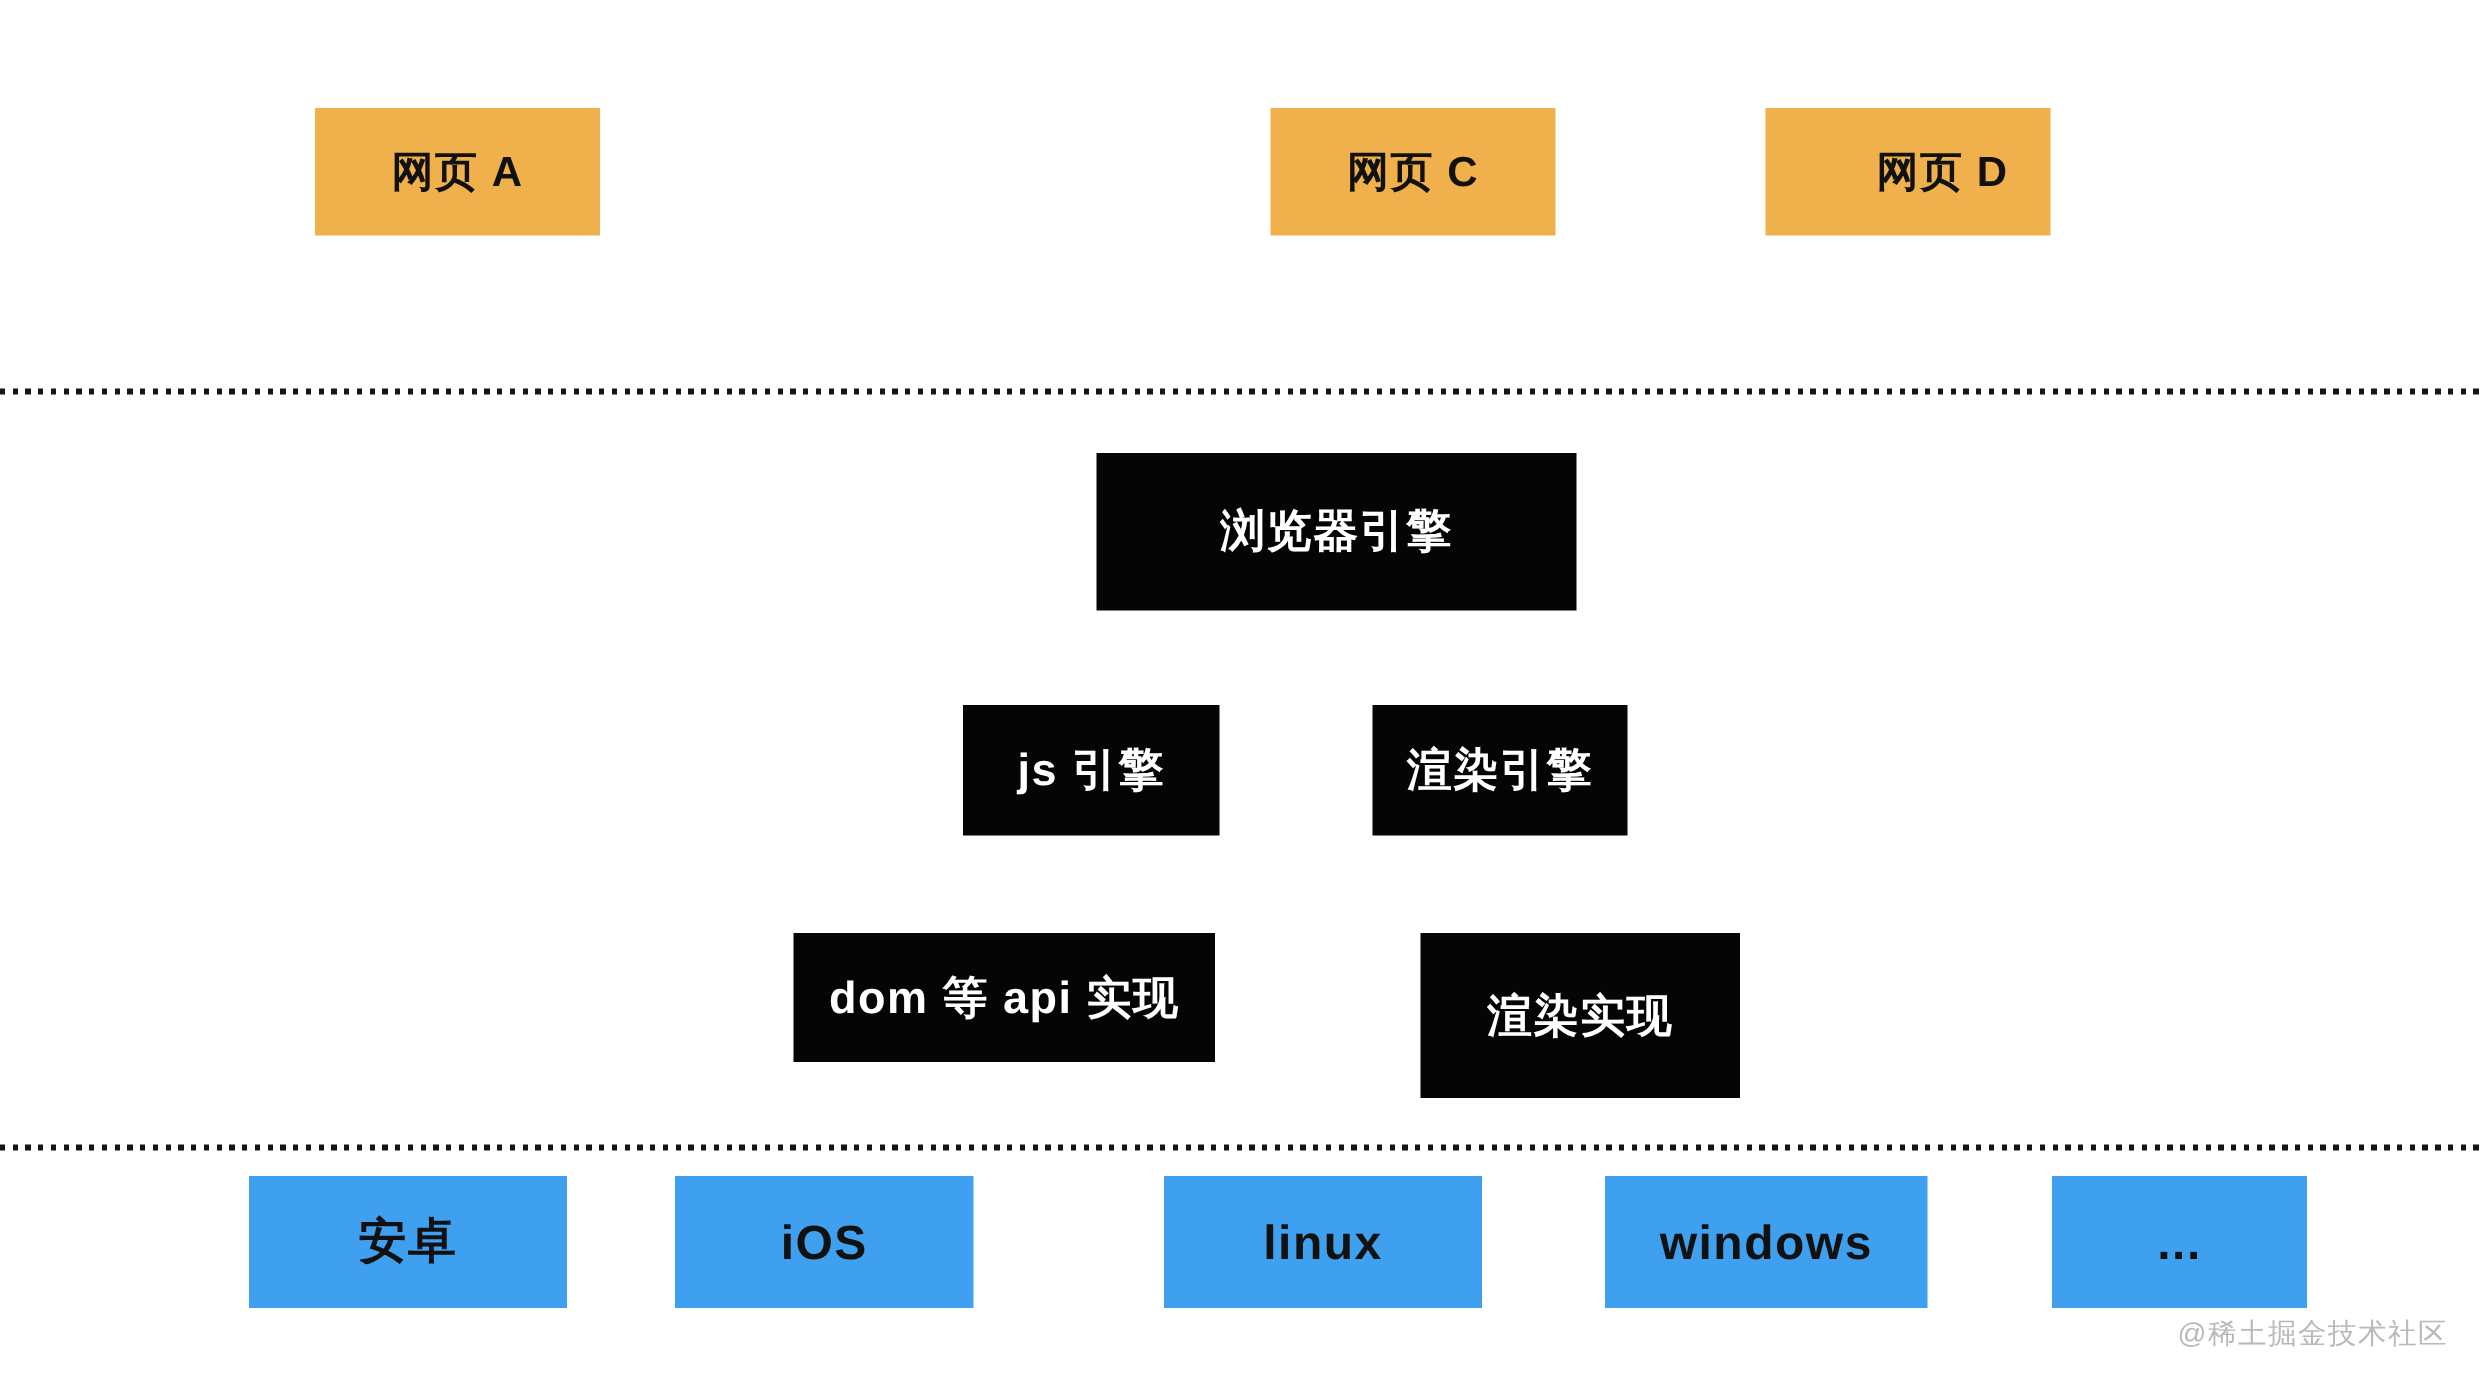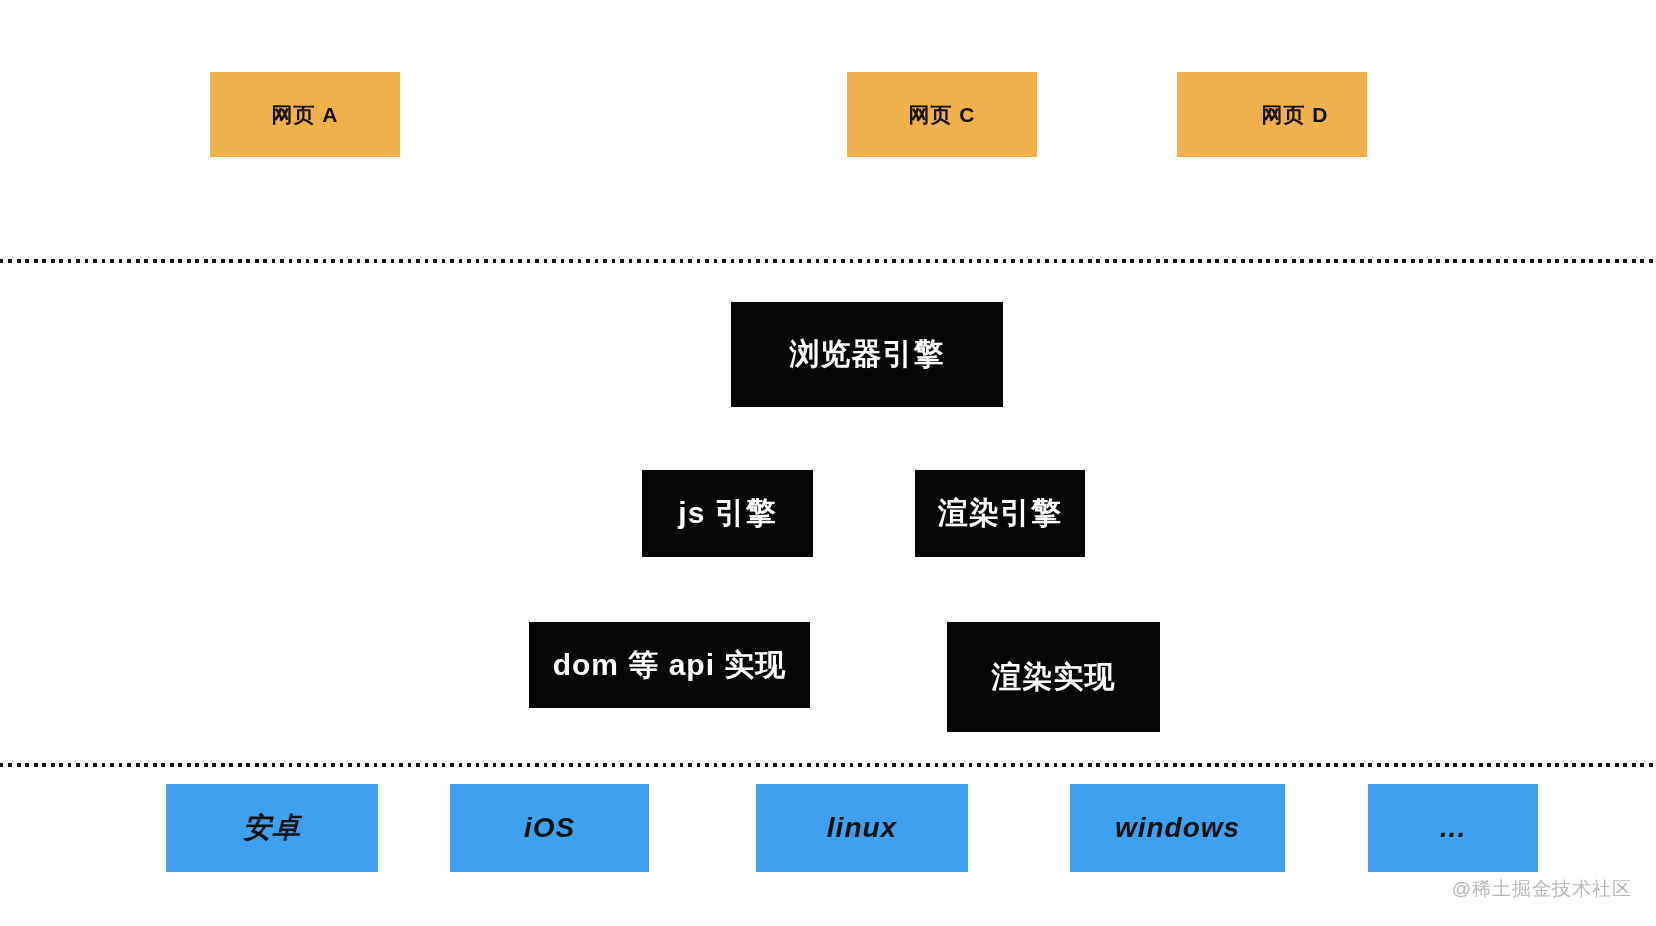--- a/index.html
+++ b/index.html
@@ -21,32 +21,31 @@
     align-items: center;
     justify-content: center;
     font-weight: 700;
     letter-spacing: 1px;
     white-space: nowrap;
     box-sizing: border-box;
   }
   .box.web {
     background: var(--webpage-box, #F0B04C);
     color: var(--box-text-dark, #111111);
-    font-size: 21px;
+    font-size: 28px;
   }
   .box.engine {
     background: var(--engine-box, #050505);
     color: var(--box-text-light, #ffffff);
     font-size: 30px;
   }
   .box.plat {
     background: var(--platform-box, #3FA0F0);
     color: var(--box-text-dark, #111111);
-    font-size: 28px;
-    font-style: italic;
+    font-size: 32px;
   }
   .dotted {
     position: absolute;
     left: 0;
     width: 1656px;
     height: 4px;
     background: repeating-linear-gradient(
       to right,
       var(--separator, #151515) 0px,
       var(--separator, #151515) 3.5px,
@@ -67,31 +66,31 @@
 <body>
 
 <div class="stage">
 
   <div class="box web" style="left:210px; top:72px; width:190px; height:85px;">网页 A</div>
   <div class="box web" style="left:847px; top:72px; width:190px; height:85px;">网页 C</div>
   <div class="box web" style="left:1177px; top:72px; width:190px; height:85px;padding-left:46px;">网页 D</div>
 
   <div class="dotted" style="top:259px;"></div>
 
-  <div class="box engine" style="left:731px; top:302px; width:272px; height:105px;">浏览器引擎</div>
+  <div class="box engine" style="left:731px; top:302px; width:320px; height:105px;">浏览器引擎</div>
 
   <div class="box engine" style="left:642px; top:470px; width:171px; height:87px;">js 引擎</div>
   <div class="box engine" style="left:529px; top:622px; width:281px; height:86px;">dom 等 api 实现</div>
 
   <div class="box engine" style="left:915px; top:470px; width:170px; height:87px;">渲染引擎</div>
   <div class="box engine" style="left:947px; top:622px; width:213px; height:110px;">渲染实现</div>
 
   <div class="dotted" style="top:763px;"></div>
 
   <div class="box plat" style="left:166px; top:784px; width:212px; height:88px;">安卓</div>
   <div class="box plat" style="left:450px; top:784px; width:199px; height:88px;">iOS</div>
-  <div class="box plat" style="left:756px; top:784px; width:212px; height:88px;">linux</div>
+  <div class="box plat" style="left:776px; top:784px; width:212px; height:88px;">linux</div>
   <div class="box plat" style="left:1070px; top:784px; width:215px; height:88px;">windows</div>
   <div class="box plat" style="left:1368px; top:784px; width:170px; height:88px;">...</div>
 
   <div class="watermark">@稀土掘金技术社区</div>
 
 </div>
 
 </body></html>

